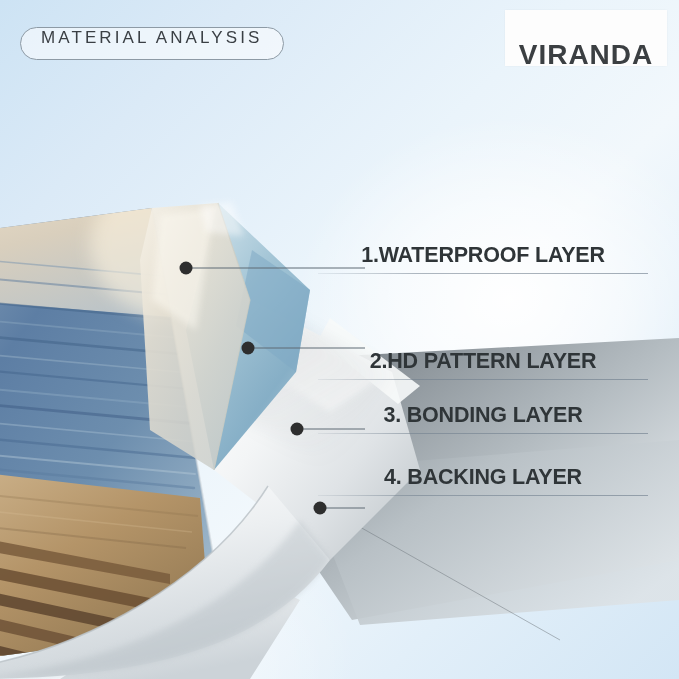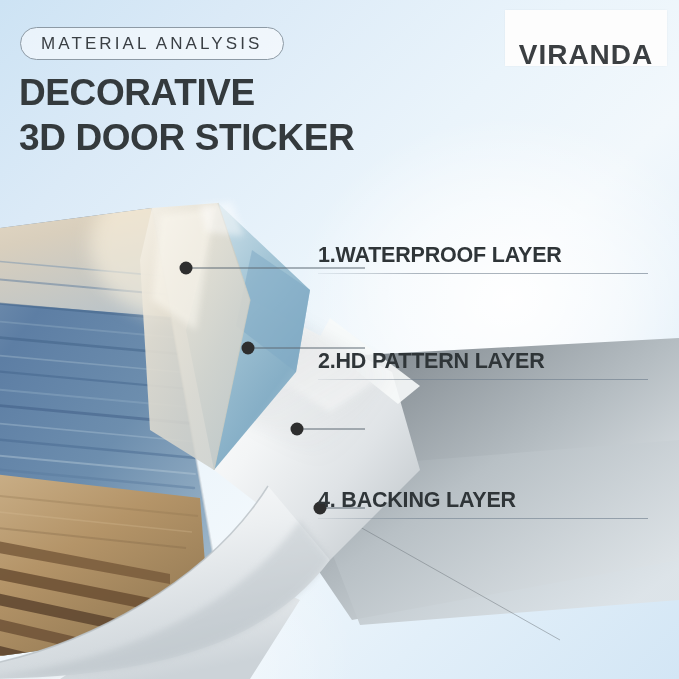--- a/index.html
+++ b/index.html
@@ -45,21 +45,20 @@
                 rgba(255,255,255,0) 70%);
   }
 
   
   .badge {
     position: absolute;
     left: 20px; top: 27px;
     height: 33px;
     padding: 0 20px;
     display: flex;
-    align-items: center;
     border: 1.4px solid #8d9aa5;
     border-radius: 17px;
     background: rgba(255,255,255,0.55);
     box-sizing: border-box;
   }
   .badge span {
     font-size: 17px;
     letter-spacing: 3.1px;
     color: #3a3f44;
     font-weight: 400;
@@ -105,21 +104,21 @@
     position: absolute;
     left: 0; top: 0;
     width: 679px; height: 679px;
   }
 
   
   .callout {
     position: absolute;
     right: 31px;
     width: 330px;
-    text-align: left;
+    text-align: center;
     box-sizing: border-box;
   }
   .callout .lbl {
     display: block;
     font-size: 21.5px;
     font-weight: bold;
     color: #2f3538;
     letter-spacing: -0.2px;
     white-space: nowrap;
     padding-bottom: 5px;
@@ -129,21 +128,21 @@
     height: 1px;
     width: 100%;
     background: linear-gradient(to right,
                 rgba(120,135,150,0.12) 0%,
                 rgba(110,125,140,0.55) 30%,
                 rgba(110,125,140,0.62) 100%);
   }
   #callout-1 { top: 243px; }
   #callout-2 { top: 323px; margin-top: 26px; }
   #callout-3 { top: 403px; }
-  #callout-4 { top: 488px; }
+  #callout-4 { top: 465px; }
 </style>
 </head>
 <body>
 
 <div id="stage">
 
   <div class="bloom bloom-a"></div>
   <div class="bloom bloom-b"></div>
 
   <svg id="art" viewBox="0 0 679 679">
@@ -313,35 +312,35 @@
         <circle cx="320" cy="508" r="6.5"></circle>
       </g>
 
     </g>
   </svg>
 
   <div class="badge">
     <span>MATERIAL ANALYSIS</span>
   </div>
 
-  <div class="title">
-    <span class="title-line">DECORATIVE</span>
-    <span class="title-line">3D DOOR STICKER</span>
-  </div>
 
   <div class="logo-box">
     <span>VIRANDA</span>
   </div>
 
   <div class="callout" id="callout-1">
     <span class="lbl">1.WATERPROOF LAYER</span>
     <span class="rule"></span>
   </div>
   <div class="callout" id="callout-2">
     <span class="lbl">2.HD PATTERN LAYER</span>
     <span class="rule"></span>
   </div>
+  <div class="callout" id="callout-3">
+    <span class="lbl">3. BONDING LAYER</span>
+    <span class="rule"></span>
+  </div>
   <div class="callout" id="callout-4">
     <span class="lbl">4. BACKING LAYER</span>
     <span class="rule"></span>
   </div>
 
 </div>
 
 </body></html>

